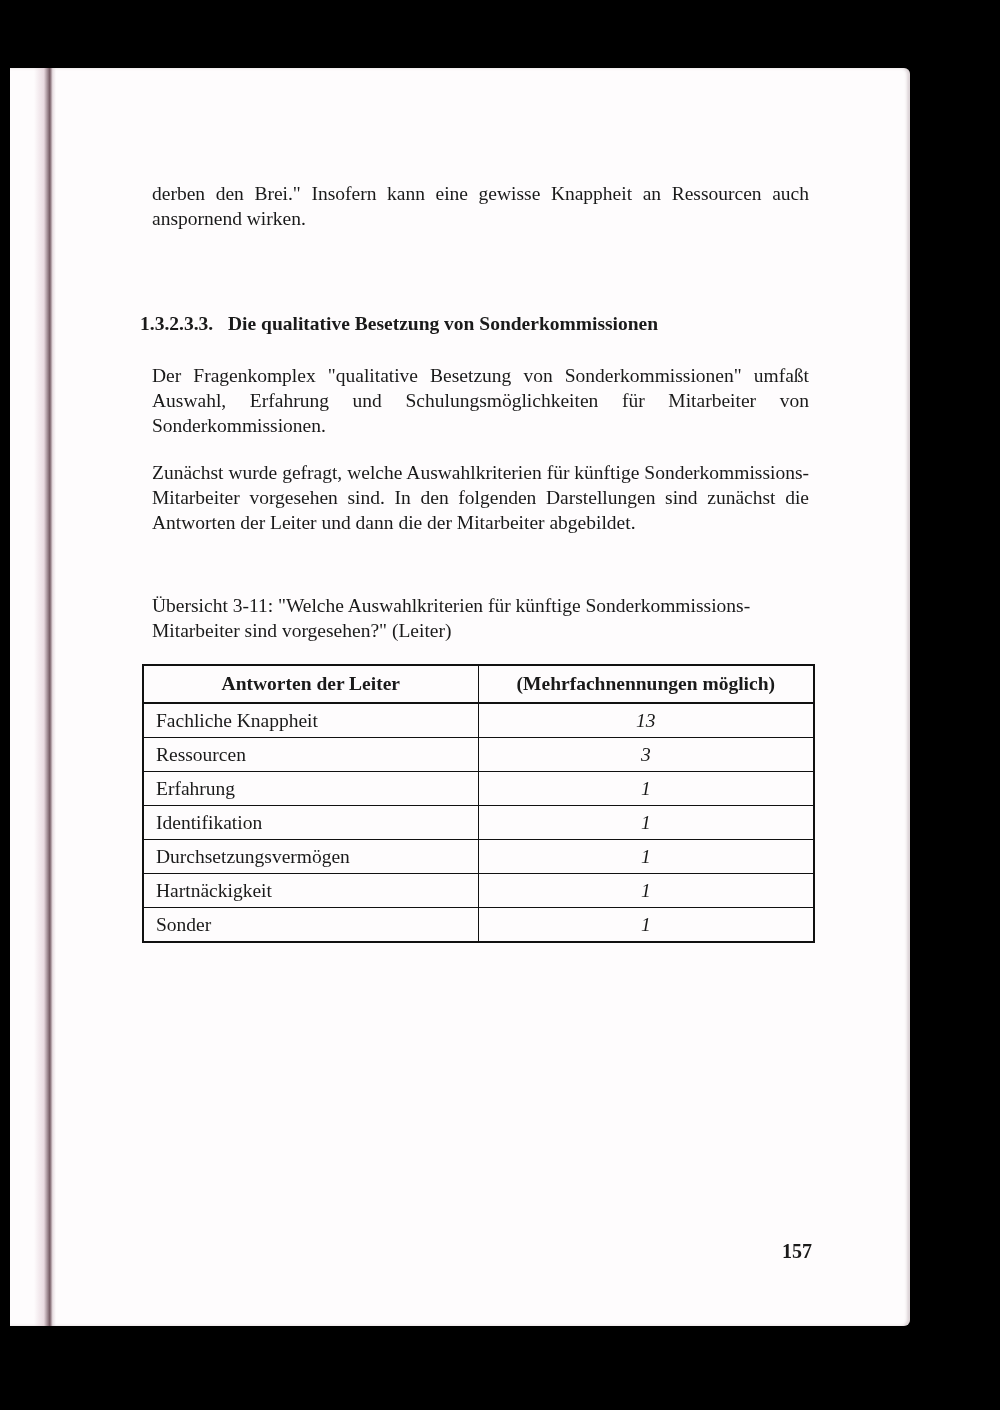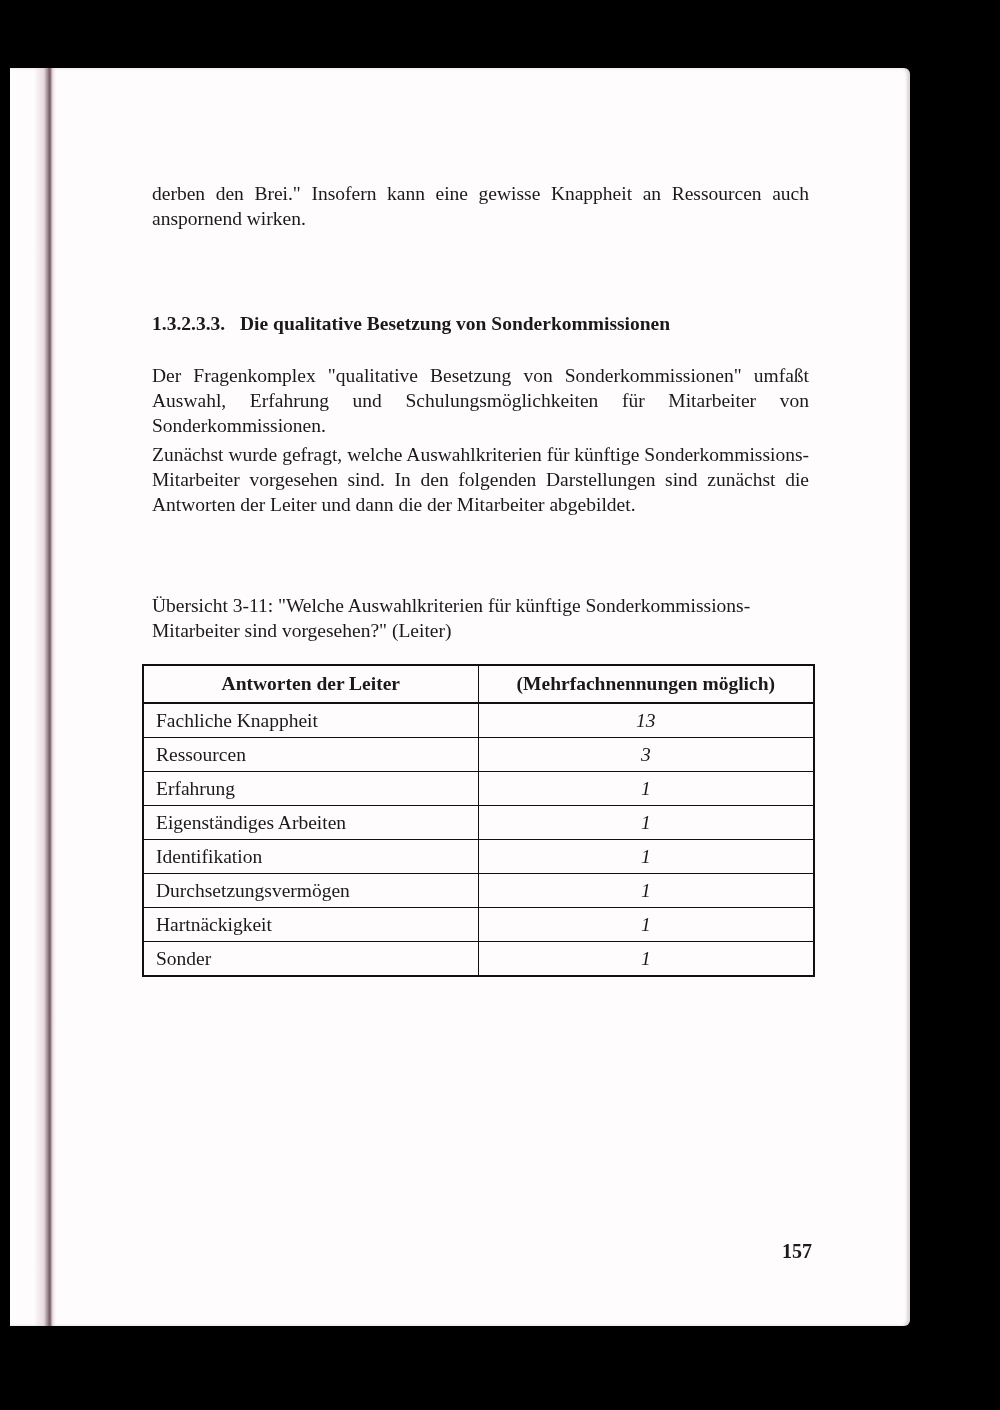--- a/index.html
+++ b/index.html
@@ -43,29 +43,29 @@
       left: 152px;
       width: 657px;
       font-size: 19.5px;
       line-height: 25px;
       text-align: justify;
       hyphens: manual;
     }
     .p1 { top: 181px; }
     .heading {
       position: absolute;
-      left: 152px;
+      left: 140px;
       top: 313px;
       font-size: 19.5px;
       font-weight: bold;
       white-space: nowrap;
     }
     .heading .num { margin-right: 10px; }
     .p2 { top: 363px; }
-    .p3 { top: 442px; }
+    .p3 { top: 460px; }
     .caption {
       position: absolute;
       left: 152px;
       top: 593px;
       width: 660px;
       font-size: 19.5px;
       line-height: 25px;
     }
     table.data-table {
       position: absolute;
@@ -146,24 +146,20 @@
     </tr>
     <tr>
       <td>Ressourcen</td>
       <td class="val">3</td>
     </tr>
     <tr>
       <td>Erfahrung</td>
       <td class="val">1</td>
     </tr>
     <tr>
-      <td>Eigenständiges Arbeiten</td>
-      <td class="val">1</td>
-    </tr>
-    <tr>
       <td>Identifikation</td>
       <td class="val">1</td>
     </tr>
     <tr>
       <td>Durchsetzungsvermögen</td>
       <td class="val">1</td>
     </tr>
     <tr>
       <td>Hartnäckigkeit</td>
       <td class="val">1</td>

